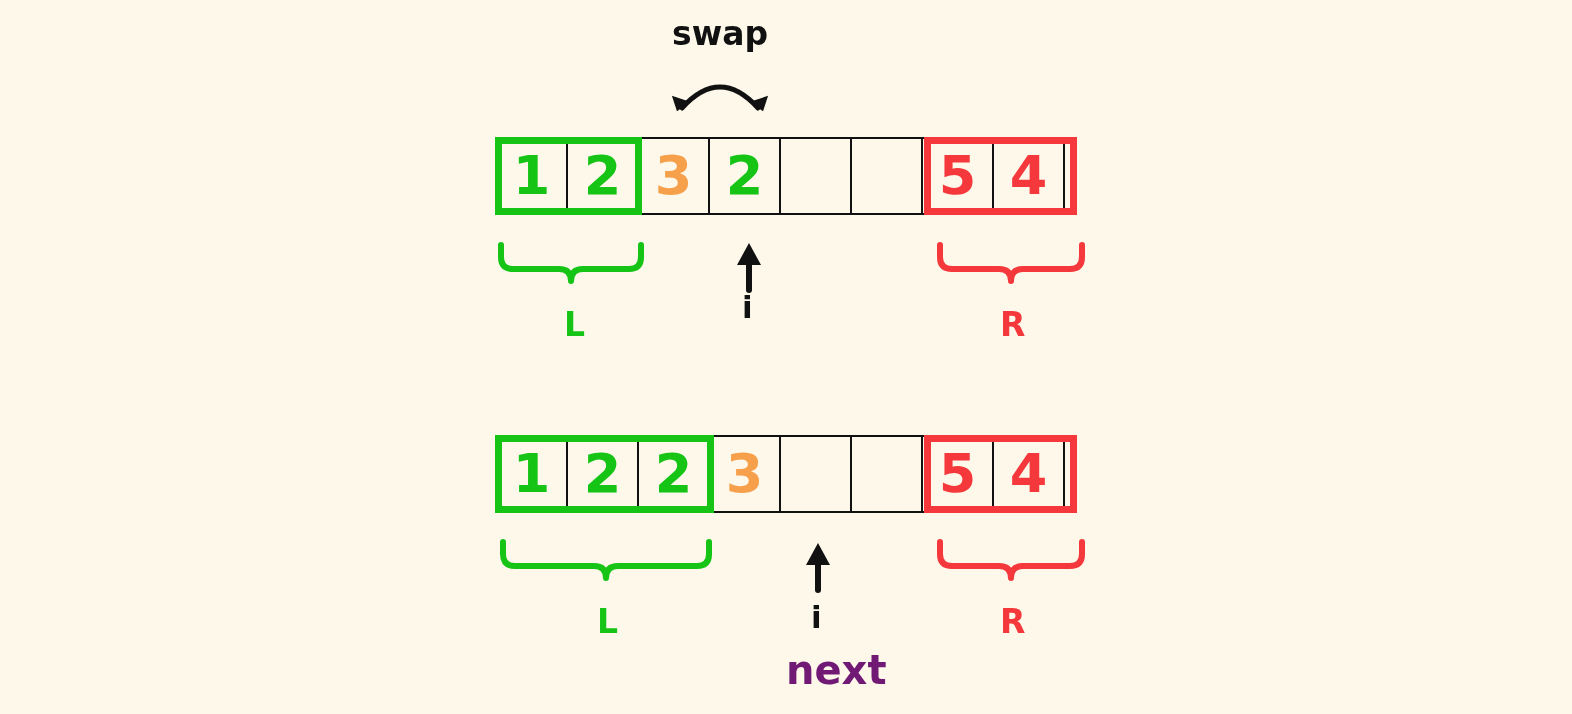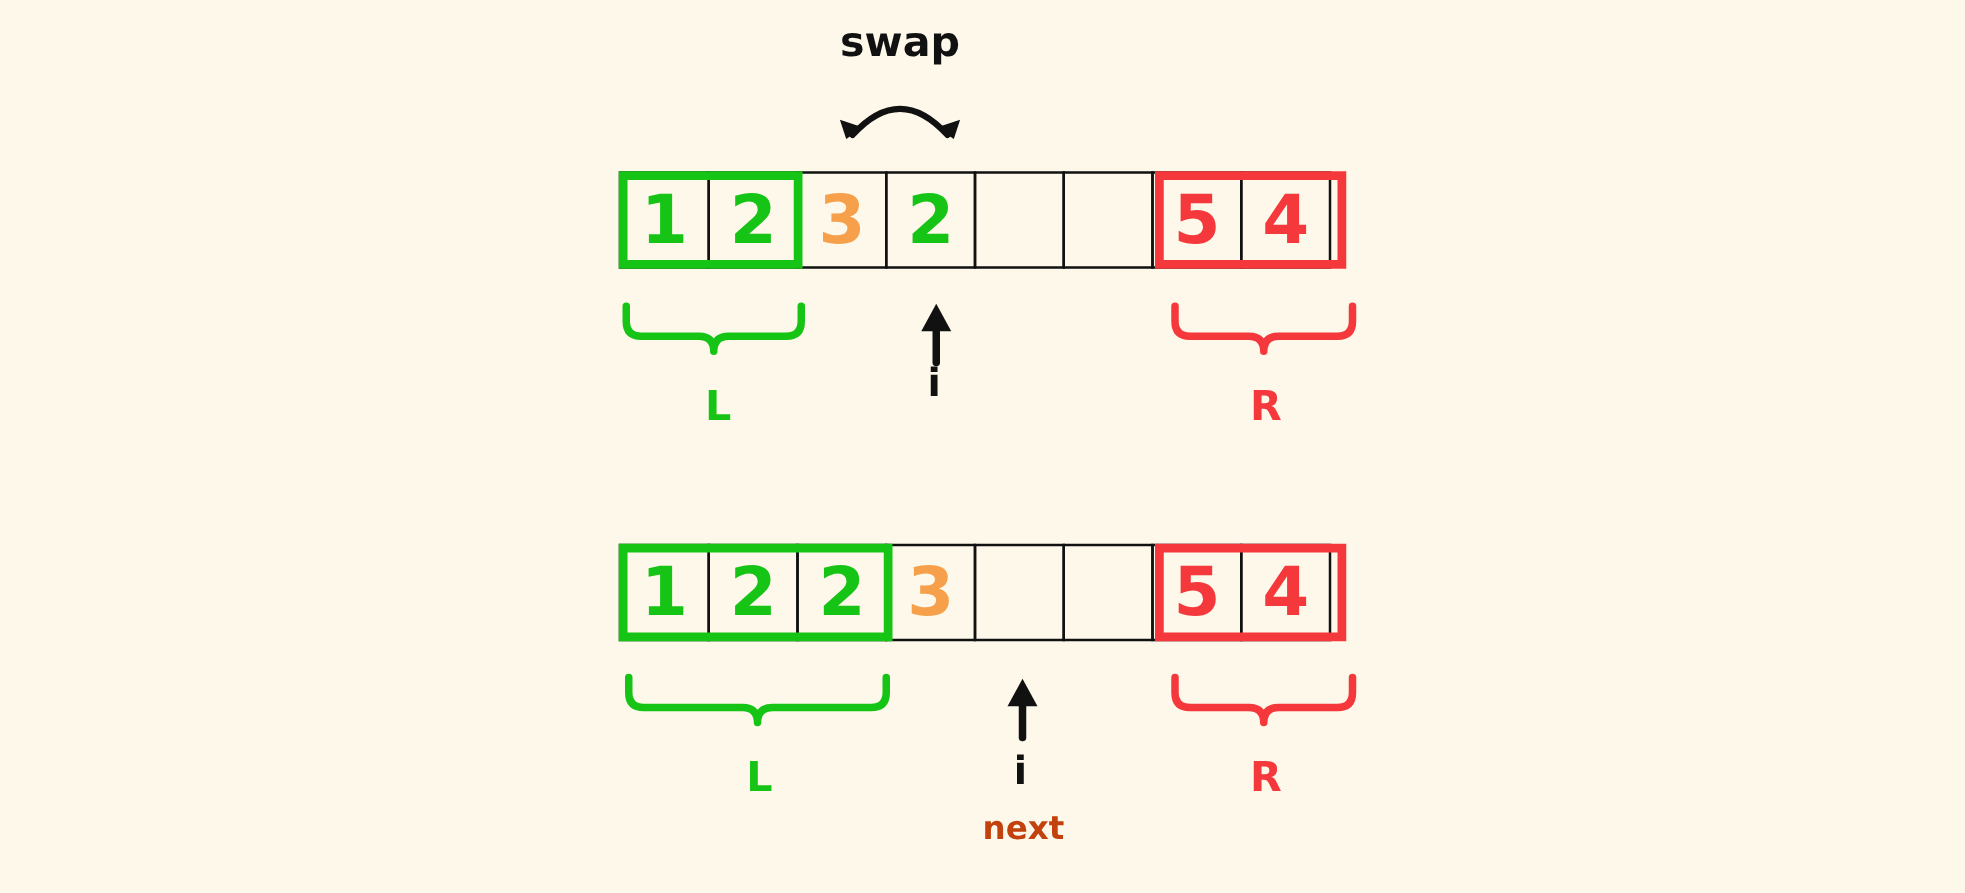--- a/index.html
+++ b/index.html
@@ -73,21 +73,21 @@
   .label {
     position: absolute;
     font-family: "DejaVu Sans", sans-serif;
     font-weight: 700;
     line-height: 1;
     white-space: nowrap;
   }
   .label-L { color: #16c416; font-size: 33px; }
   .label-R { color: #f4383c; font-size: 33px; }
   .label-i { color: #111111; font-size: 31px; }
-  .label-next { color: #c2410c; font-size: 26px; }
+  .label-next { color: #701a75; font-size: 40px; }
   .label-swap { color: #111111; font-size: 33px; }
 
   
   .ptr-arrow { position: absolute; }
   .ptr-arrow svg { display: block; overflow: visible; }
 
   .swap-arc { position: absolute; }
   .swap-arc svg { display: block; overflow: visible; }
 </style>
 </head>

